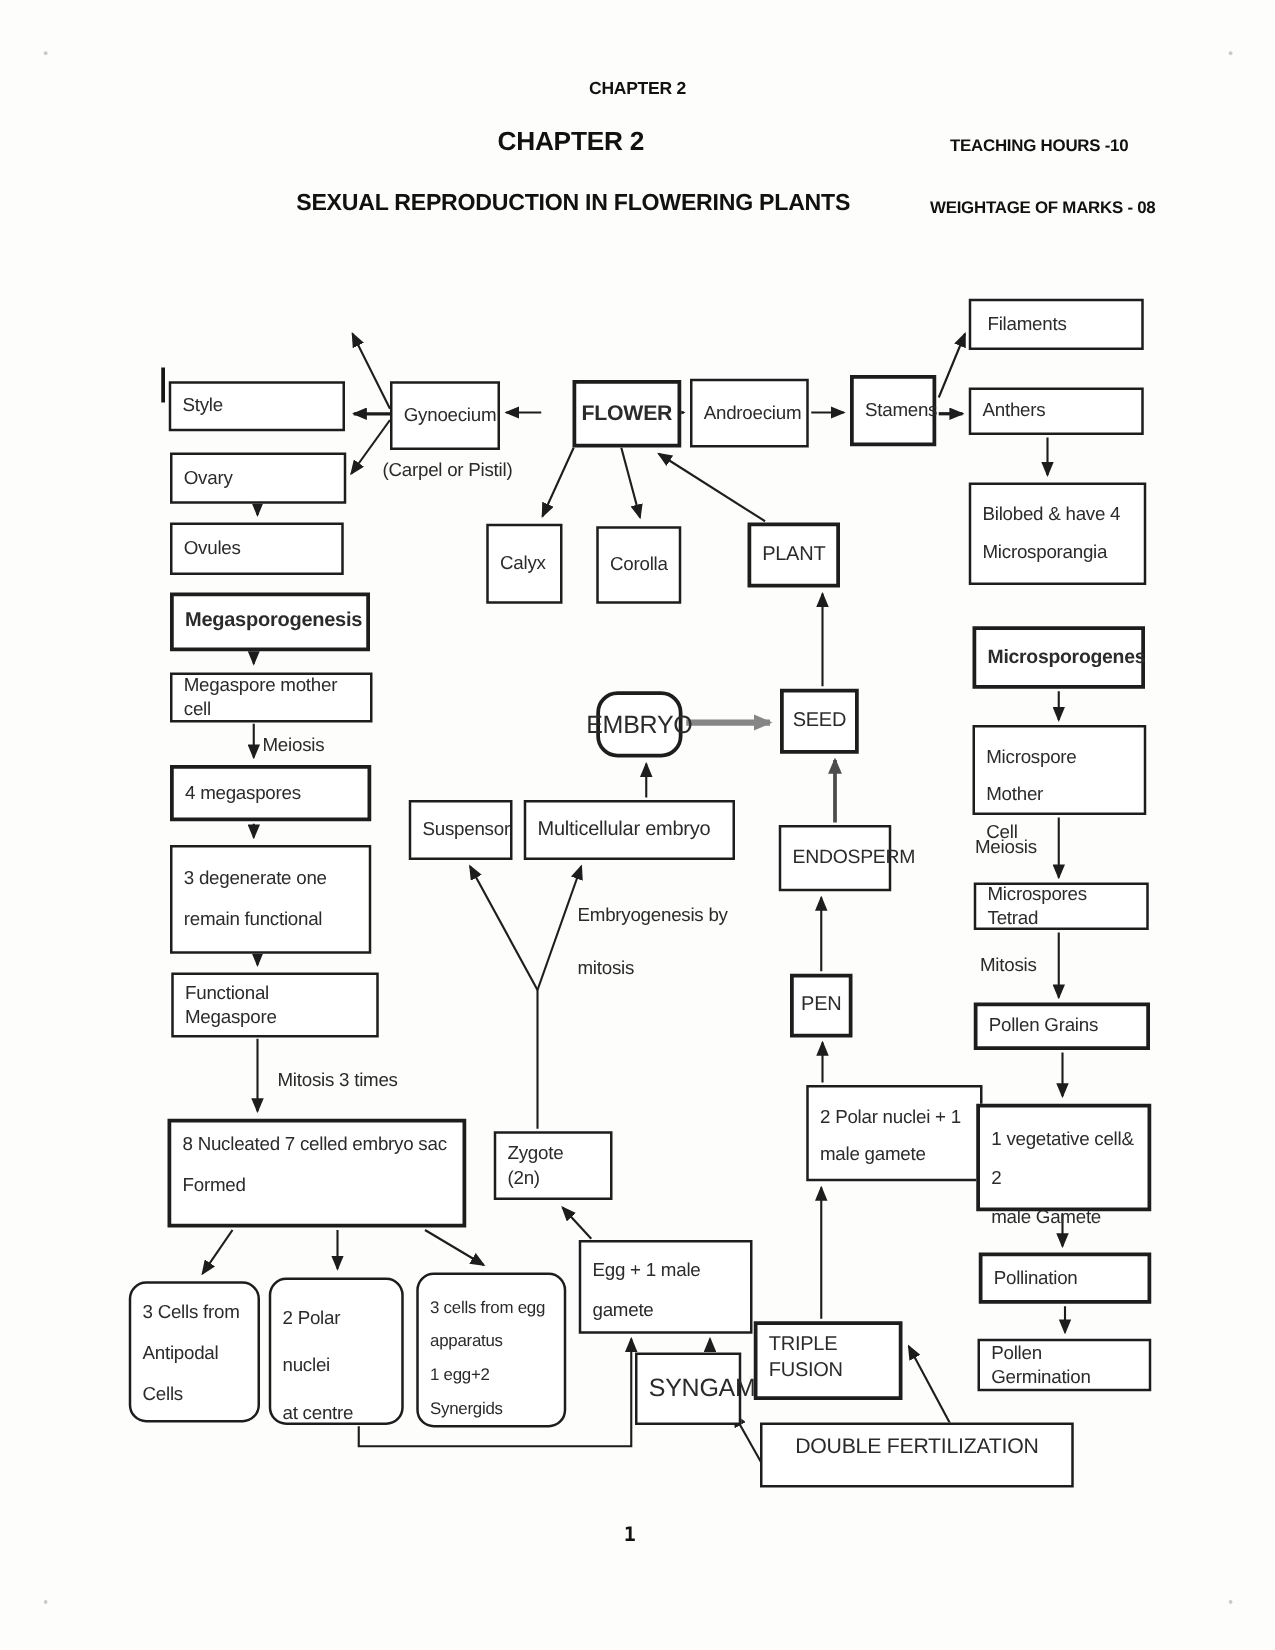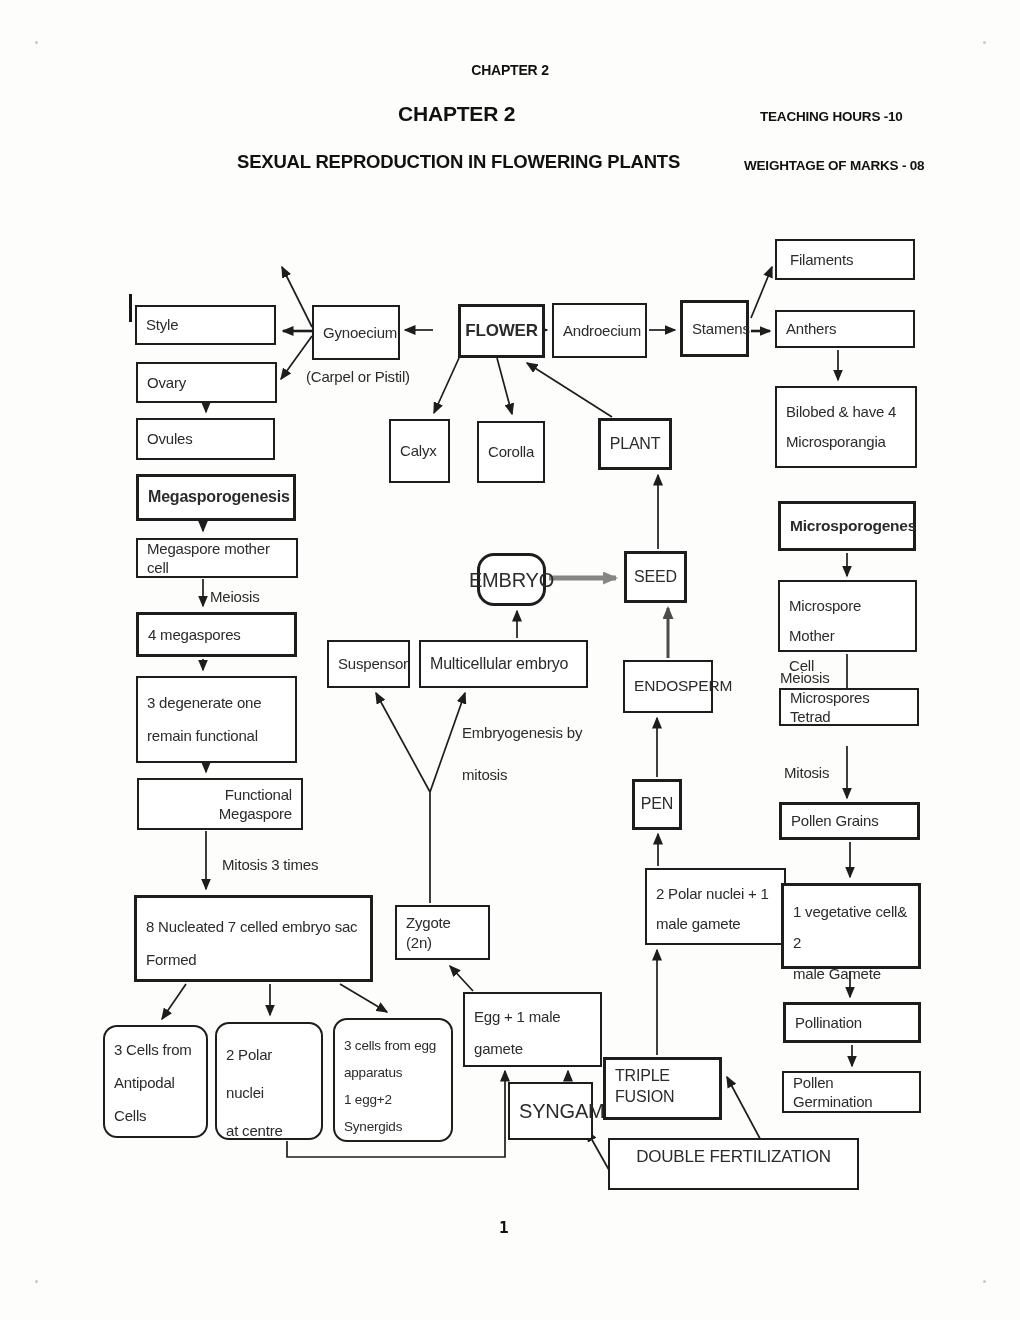--- a/index.html
+++ b/index.html
@@ -28,22 +28,22 @@
   #stray{position:absolute;left:129px;top:294px;width:3px;height:28px;background:#161616;}
   
   #n-stigma{left:137px;top:239px;width:138px;height:42px;}
   #n-style{left:135px;top:305px;width:141px;height:40px;}
   #n-ovary{left:136px;top:362px;width:141px;height:41px;}
   #n-ovules{left:136px;top:418px;width:139px;height:42px;}
   #n-megasporogenesis{left:136px;top:474px;width:160px;height:47px;font-size:16px;text-align:center;}
   #n-mmc{left:136px;top:538px;width:162px;height:40px;}
   #n-4meg{left:136px;top:612px;width:161px;height:45px;}
   #n-degen{left:136px;top:676px;width:161px;height:87px;line-height:33px;padding-top:8px;}
-  #n-funcmeg{left:137px;top:778px;width:166px;height:52px;text-align:right;}
-  #n-8nuc{left:134px;top:895px;width:239px;height:87px;line-height:33px;padding-top:12px;}
+  #n-funcmeg{left:137px;top:778px;width:166px;height:52px;}
+  #n-8nuc{left:134px;top:895px;width:239px;height:87px;line-height:33px;padding-top:1px;}
   #n-antipodal{left:103px;top:1025px;width:105px;height:113px;line-height:33px;padding-top:6px;}
   #n-polarctr{left:215px;top:1022px;width:108px;height:118px;line-height:38px;padding-top:12px;}
   #n-eggapp{left:333px;top:1018px;width:120px;height:124px;font-size:13.5px;line-height:27px;padding-top:12px;}
   #n-gynoecium{left:312px;top:305px;width:88px;height:55px;}
   #n-flower{left:435px;top:304px;width:87px;height:54px;font-size:17px;margin-left:23px;}
   #n-calyx{left:389px;top:419px;width:61px;height:64px;}
   #n-corolla{left:477px;top:421px;width:68px;height:62px;}
   #n-androecium{left:552px;top:303px;width:95px;height:55px;}
   #n-stamens{left:680px;top:300px;width:69px;height:57px;}
   #n-filaments{left:775px;top:239px;width:140px;height:41px;padding-left:13px;}
@@ -57,21 +57,21 @@
   #n-endosperm{left:623px;top:660px;width:90px;height:53px;font-size:15.5px;}
   #n-pen{left:632px;top:779px;width:50px;height:51px;font-size:16px;}
   #n-polarmale{left:601px;top:868px;width:141px;height:77px;line-height:30px;padding-top:9px;margin-left:44px;}
   #n-zygote{left:395px;top:905px;width:95px;height:55px;}
   #n-eggmale{left:463px;top:992px;width:139px;height:75px;line-height:32px;padding-top:7px;}
   #n-syngamy{left:508px;top:1082px;width:85px;height:58px;font-size:20px;}
   #n-triple{left:603px;top:1057px;width:119px;height:63px;font-size:16px;align-items:flex-start;padding-top:6px;}
   #n-df{left:608px;top:1138px;width:251px;height:52px;font-size:17px;align-items:flex-start;padding-top:6px;}
   #n-microsporogenes{left:778px;top:501px;width:138px;height:50px;font-size:15.5px;}
   #n-micmother{left:778px;top:580px;width:139px;height:72px;line-height:30px;padding-top:9px;}
-  #n-tetrad{left:779px;top:688px;width:140px;height:38px;}
+  #n-tetrad{left:779px;top:706px;width:140px;height:38px;}
   #n-pollengrains{left:779px;top:802px;width:141px;height:38px;}
   #n-vegetative{left:781px;top:883px;width:140px;height:86px;line-height:31px;padding-top:10px;}
   #n-pollination{left:783px;top:1002px;width:138px;height:41px;}
   #n-germination{left:782px;top:1071px;width:139px;height:42px;}
   
   #lab-carpel{left:306px;top:368px;width:130px;}
   #lab-meiosisL{left:210px;top:588px;}
   #lab-mitosis3{left:222px;top:856px;}
   #lab-embryogenesis{left:462px;top:712px;width:140px;line-height:42px;}
   #lab-meiosisR{left:780px;top:669px;}

